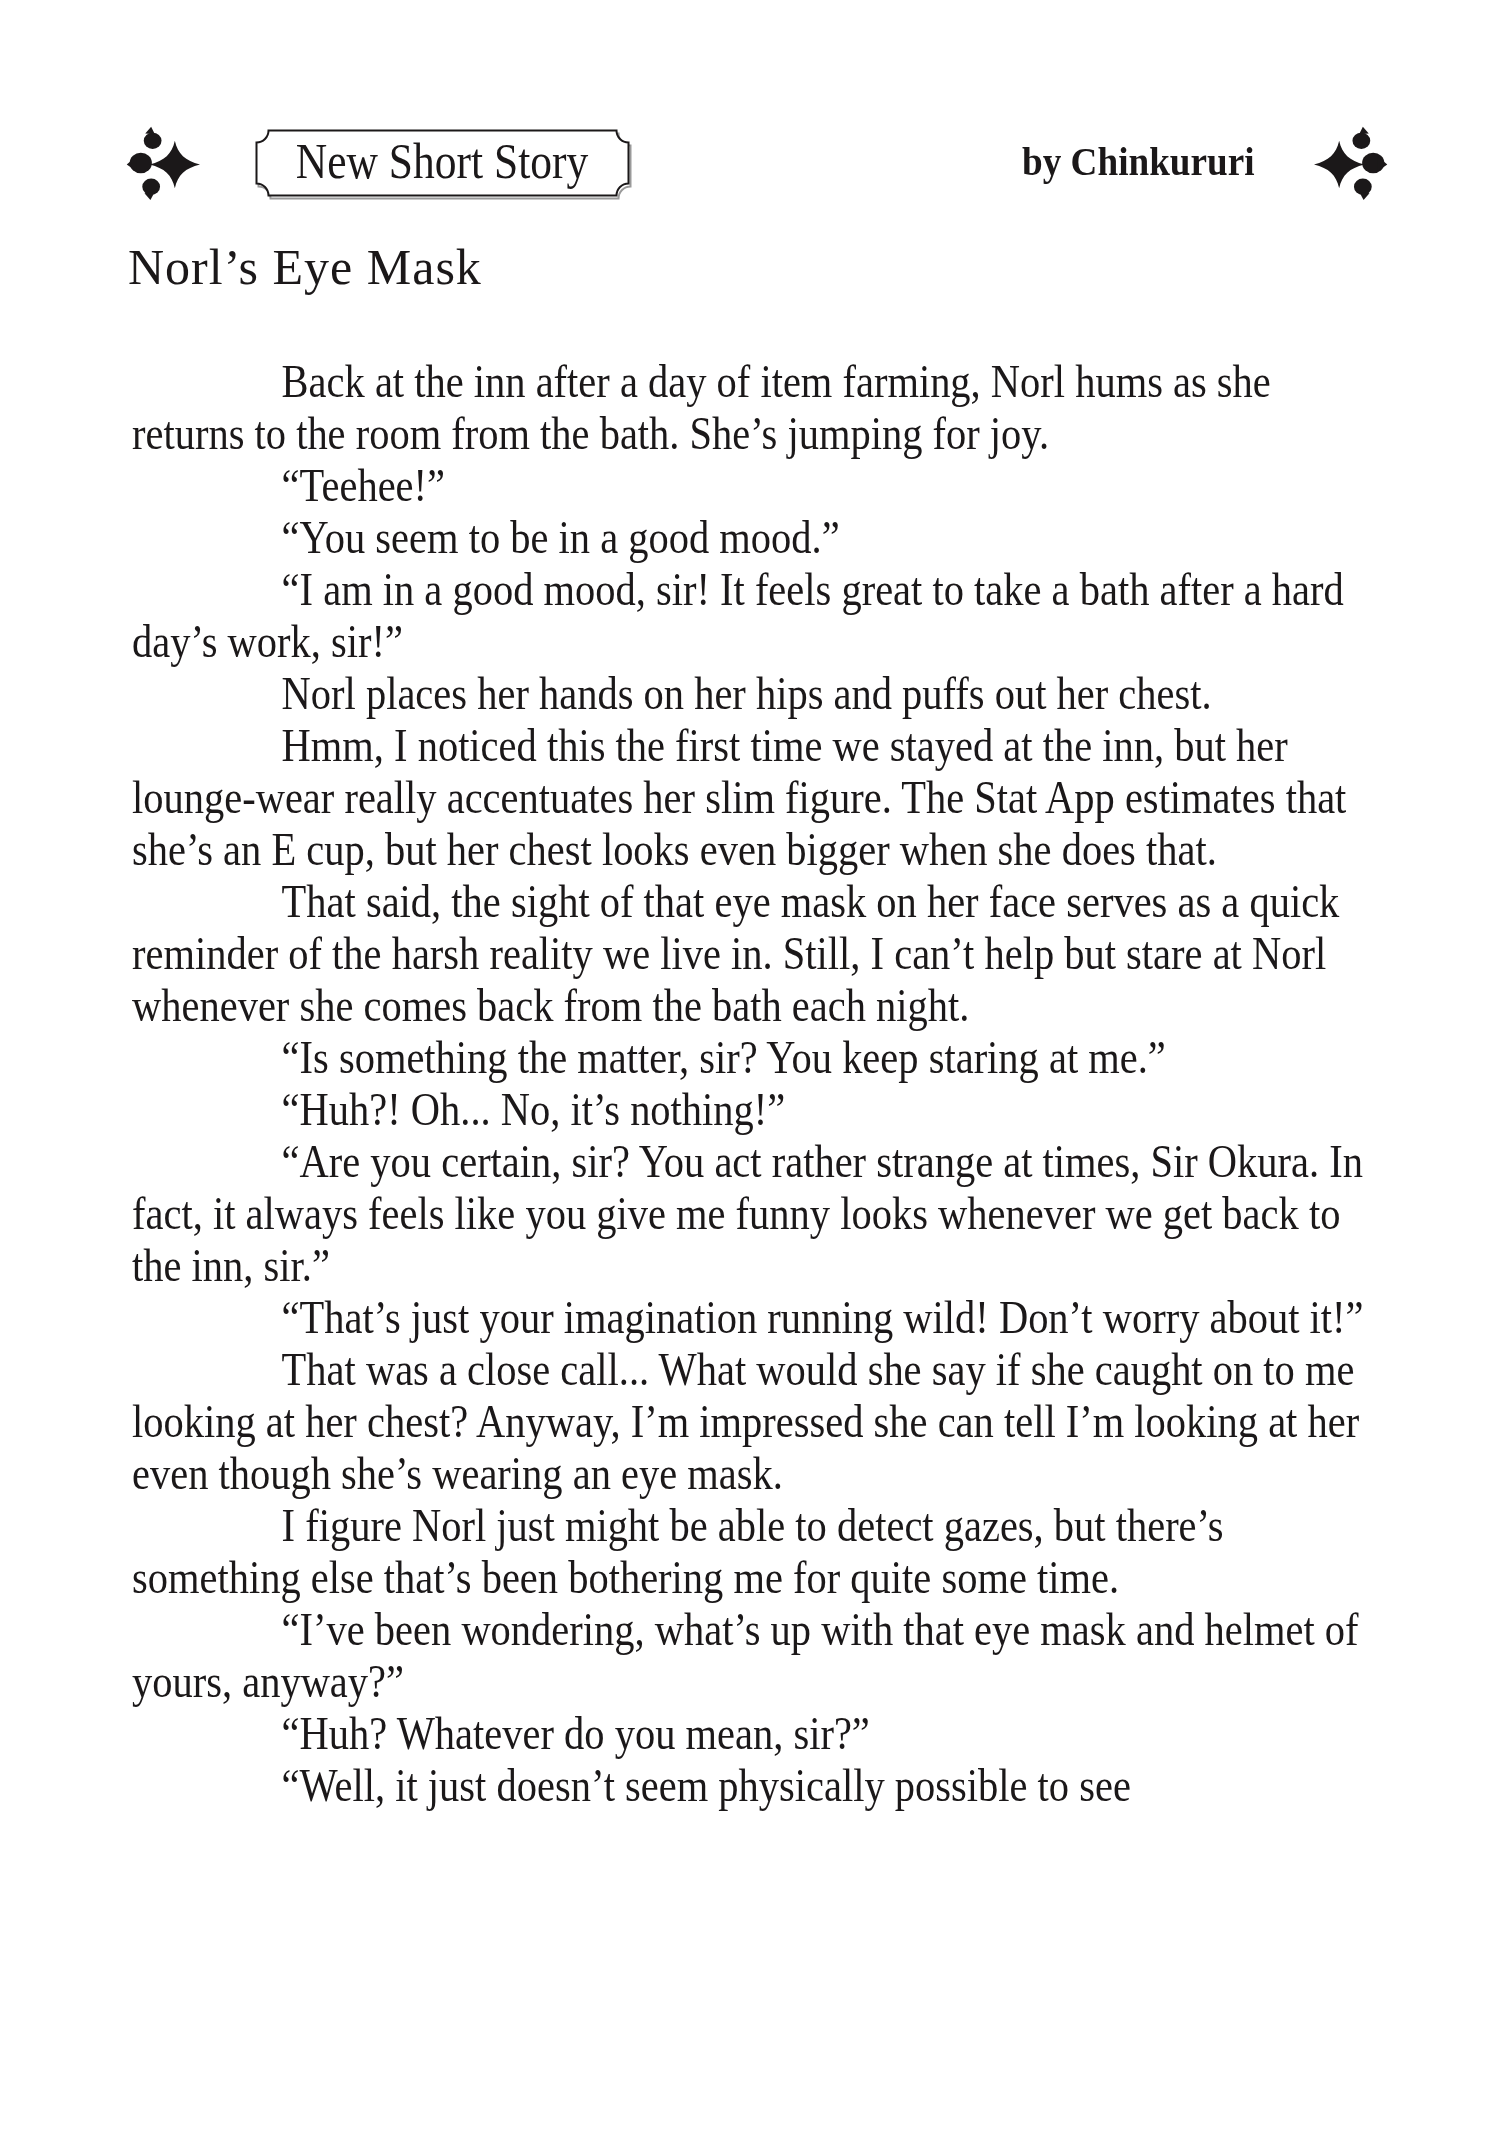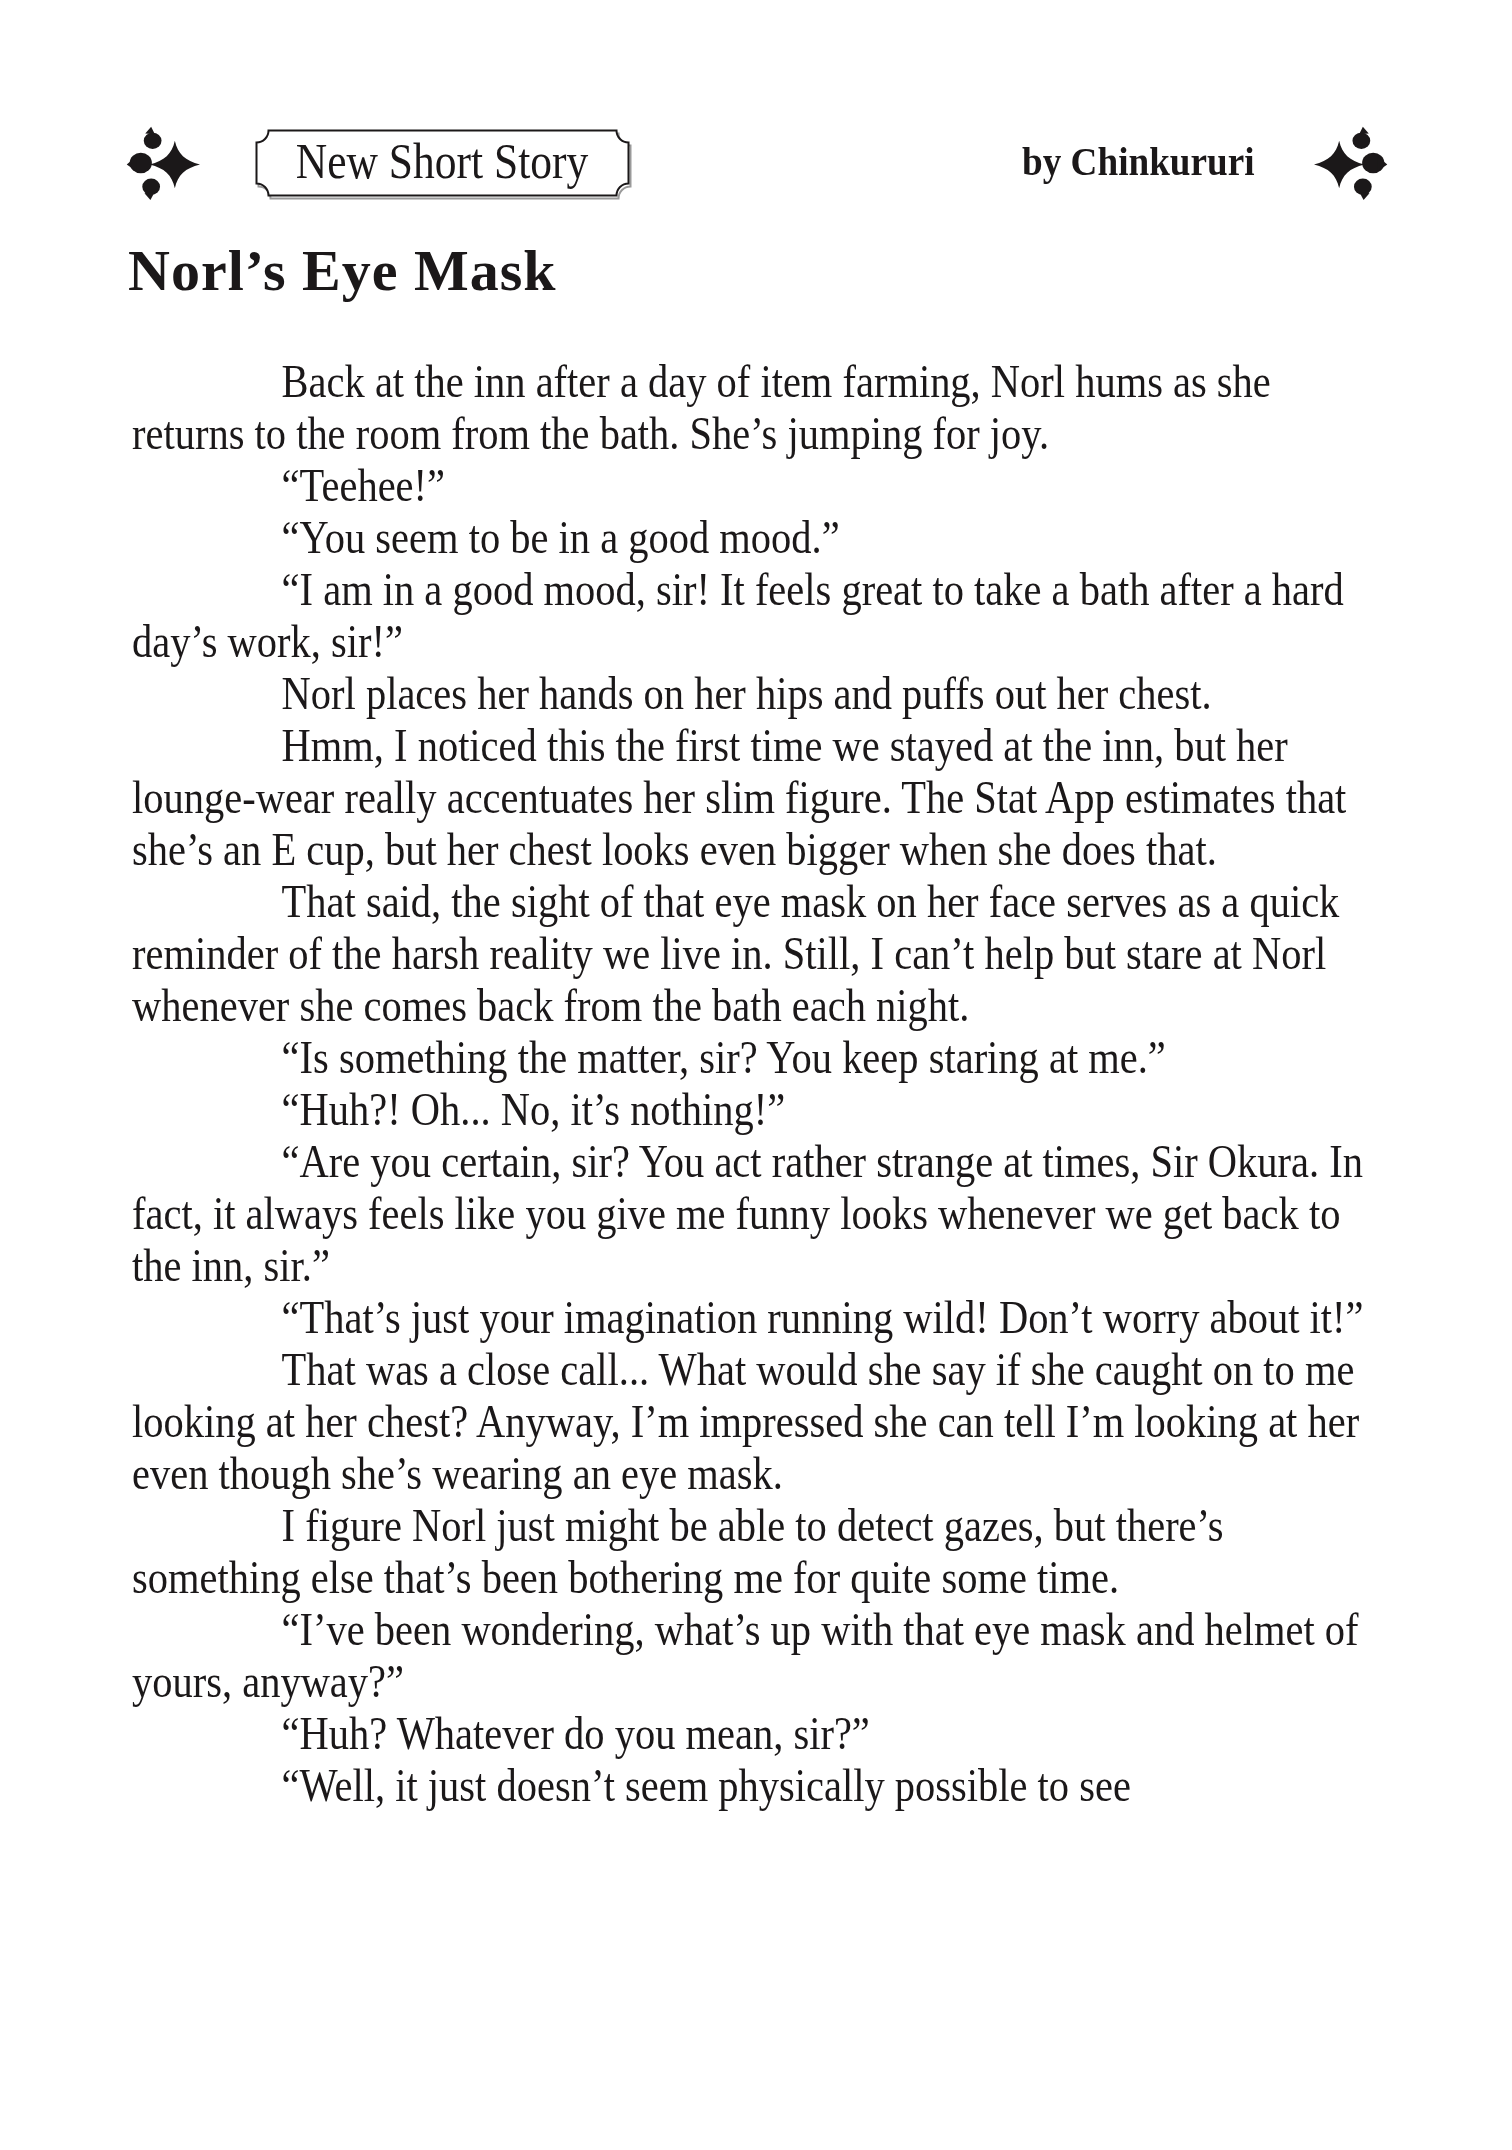--- a/index.html
+++ b/index.html
@@ -71,23 +71,23 @@
     transform: scaleX(0.93);
     transform-origin: left center;
   }
 
   
   .story-title {
     position: absolute;
     left: 128px;
     top: 242px;
     margin: 0;
-    font-size: 58px;
+    font-size: 50px;
     line-height: 1;
-    font-weight: bold;
+    font-weight: normal;
     letter-spacing: 1px;
     white-space: nowrap;
   }
 
   
   .story-body {
     position: absolute;
     left: 132px;
     top: 356px;
     width: 1416px;               

